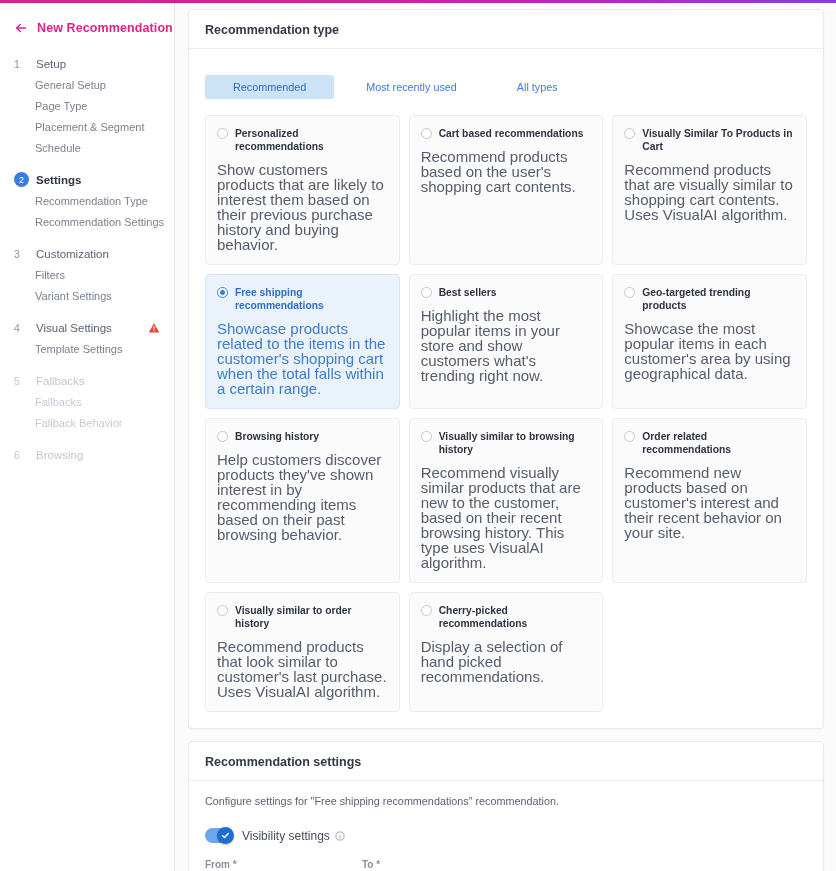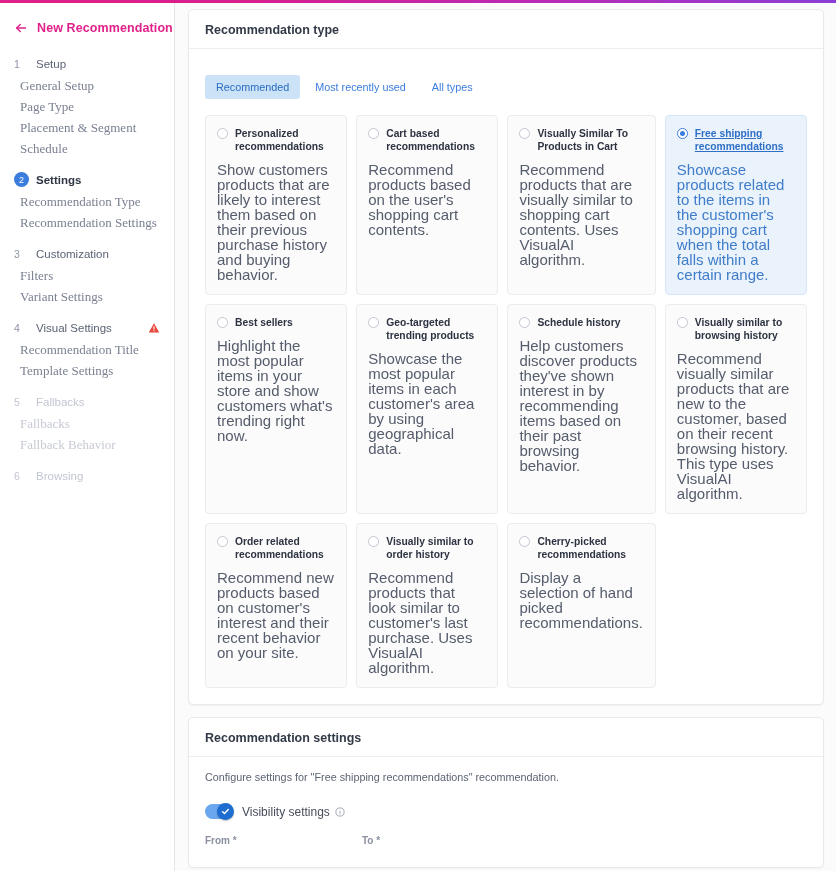--- a/index.html
+++ b/index.html
@@ -101,28 +101,27 @@
   .step-row.muted .step-num,
   .step-row.muted .step-label { color: #c2c6d0; }
 
   .warn-icon {
     margin-left: auto;
     width: 12px; height: 12px;
     display: flex; align-items: center; justify-content: center;
   }
 
   .sub-item {
-    font-size: 13px;
+    font-size: 11px;
     color: #7a8091;
-    padding: 0 0 0 20px;
+    padding: 0 0 0 35px;
     height: 21px;
     line-height: 21px;
     white-space: nowrap;
     cursor: pointer;
-    font-family: Liberation Serif, serif;
   }
   .sub-item.muted { color: #c6cad3; }
 
   .step-gap { height: 9px; }
 
   
   .main {
     flex: 1;
     height: 871px;
     background: #fbfbfc;
@@ -157,34 +156,34 @@
   
   .tabs {
     display: flex;
     gap: 4px;
     margin-top: 13px;
     margin-bottom: 12px;
   }
   .tab {
     font-size: 10.8px;
     color: #3b7ddd;
-    padding: 6px 11px;
+    padding: 6px 28px;
     border-radius: 3px;
     cursor: pointer;
     white-space: nowrap;
   }
   .tab.active {
     background: #cbe2f7;
     color: #2a6cc4;
   }
 
   
   .card-grid {
     display: grid;
-    grid-template-columns: repeat(4, 1fr);
+    grid-template-columns: repeat(3, 1fr);
     gap: 9px;
     margin-top: 16px;
   }
   .rec-card {
     background: #fbfbfc;
     border: 1px solid #ebebf0;
     border-radius: 4px;
     padding: 11px 12px 12px 11px;
     min-height: 100px;
     cursor: pointer;
@@ -217,21 +216,21 @@
     width: 5px; height: 5px;
     border-radius: 50%;
     background: #3b7ddd;
   }
   .rec-title {
     font-size: 10.3px;
     font-weight: bold;
     color: #2d3340;
     line-height: 13px;
   }
-  .rec-card.selected .rec-title { color: #2f6fc6; text-decoration: underline; }
+  .rec-card.selected .rec-title { color: #2f6fc6; }
   .rec-desc {
     font-size: 15px;
     line-height: 15px;
     color: #555c6b;
     margin-top: 9px;
   }
   .rec-card.selected .rec-desc { color: #3f7cc9; }
 
   
   .panel2 { margin-top: 12px; }
@@ -371,21 +370,20 @@
         <span class="step-num">4</span>
         <span class="step-label">Visual Settings</span>
         <span class="warn-icon">
           <svg width="12" height="12" viewBox="0 0 12 12">
             <path d="M6 1.2 L11.2 10.6 L0.8 10.6 Z" fill="#e8453c"></path>
             <rect x="5.45" y="4.2" width="1.1" height="3.3" fill="#ffffff"></rect>
             <rect x="5.45" y="8.2" width="1.1" height="1.1" fill="#ffffff"></rect>
           </svg>
         </span>
       </div>
-      <div class="sub-item">Recommendation Title</div>
       <div class="sub-item">Template Settings</div>
       <div class="step-gap"></div>
 
       <div class="step-row muted">
         <span class="step-num">5</span>
         <span class="step-label">Fallbacks</span>
       </div>
       <div class="sub-item muted">Fallbacks</div>
       <div class="sub-item muted">Fallback Behavior</div>
       <div class="step-gap"></div>
@@ -456,21 +454,21 @@
             <div class="rec-head">
               <span class="radio"></span>
               <span class="rec-title">Geo-targeted trending products</span>
             </div>
             <div class="rec-desc">Showcase the most popular items in each customer's area by using geographical data.</div>
           </div>
 
           <div class="rec-card">
             <div class="rec-head">
               <span class="radio"></span>
-              <span class="rec-title">Schedule history</span>
+              <span class="rec-title">Browsing history</span>
             </div>
             <div class="rec-desc">Help customers discover products they've shown interest in by recommending items based on their past browsing behavior.</div>
           </div>
 
 
           <div class="rec-card">
             <div class="rec-head">
               <span class="radio"></span>
               <span class="rec-title">Visually similar to browsing history</span>
             </div>

